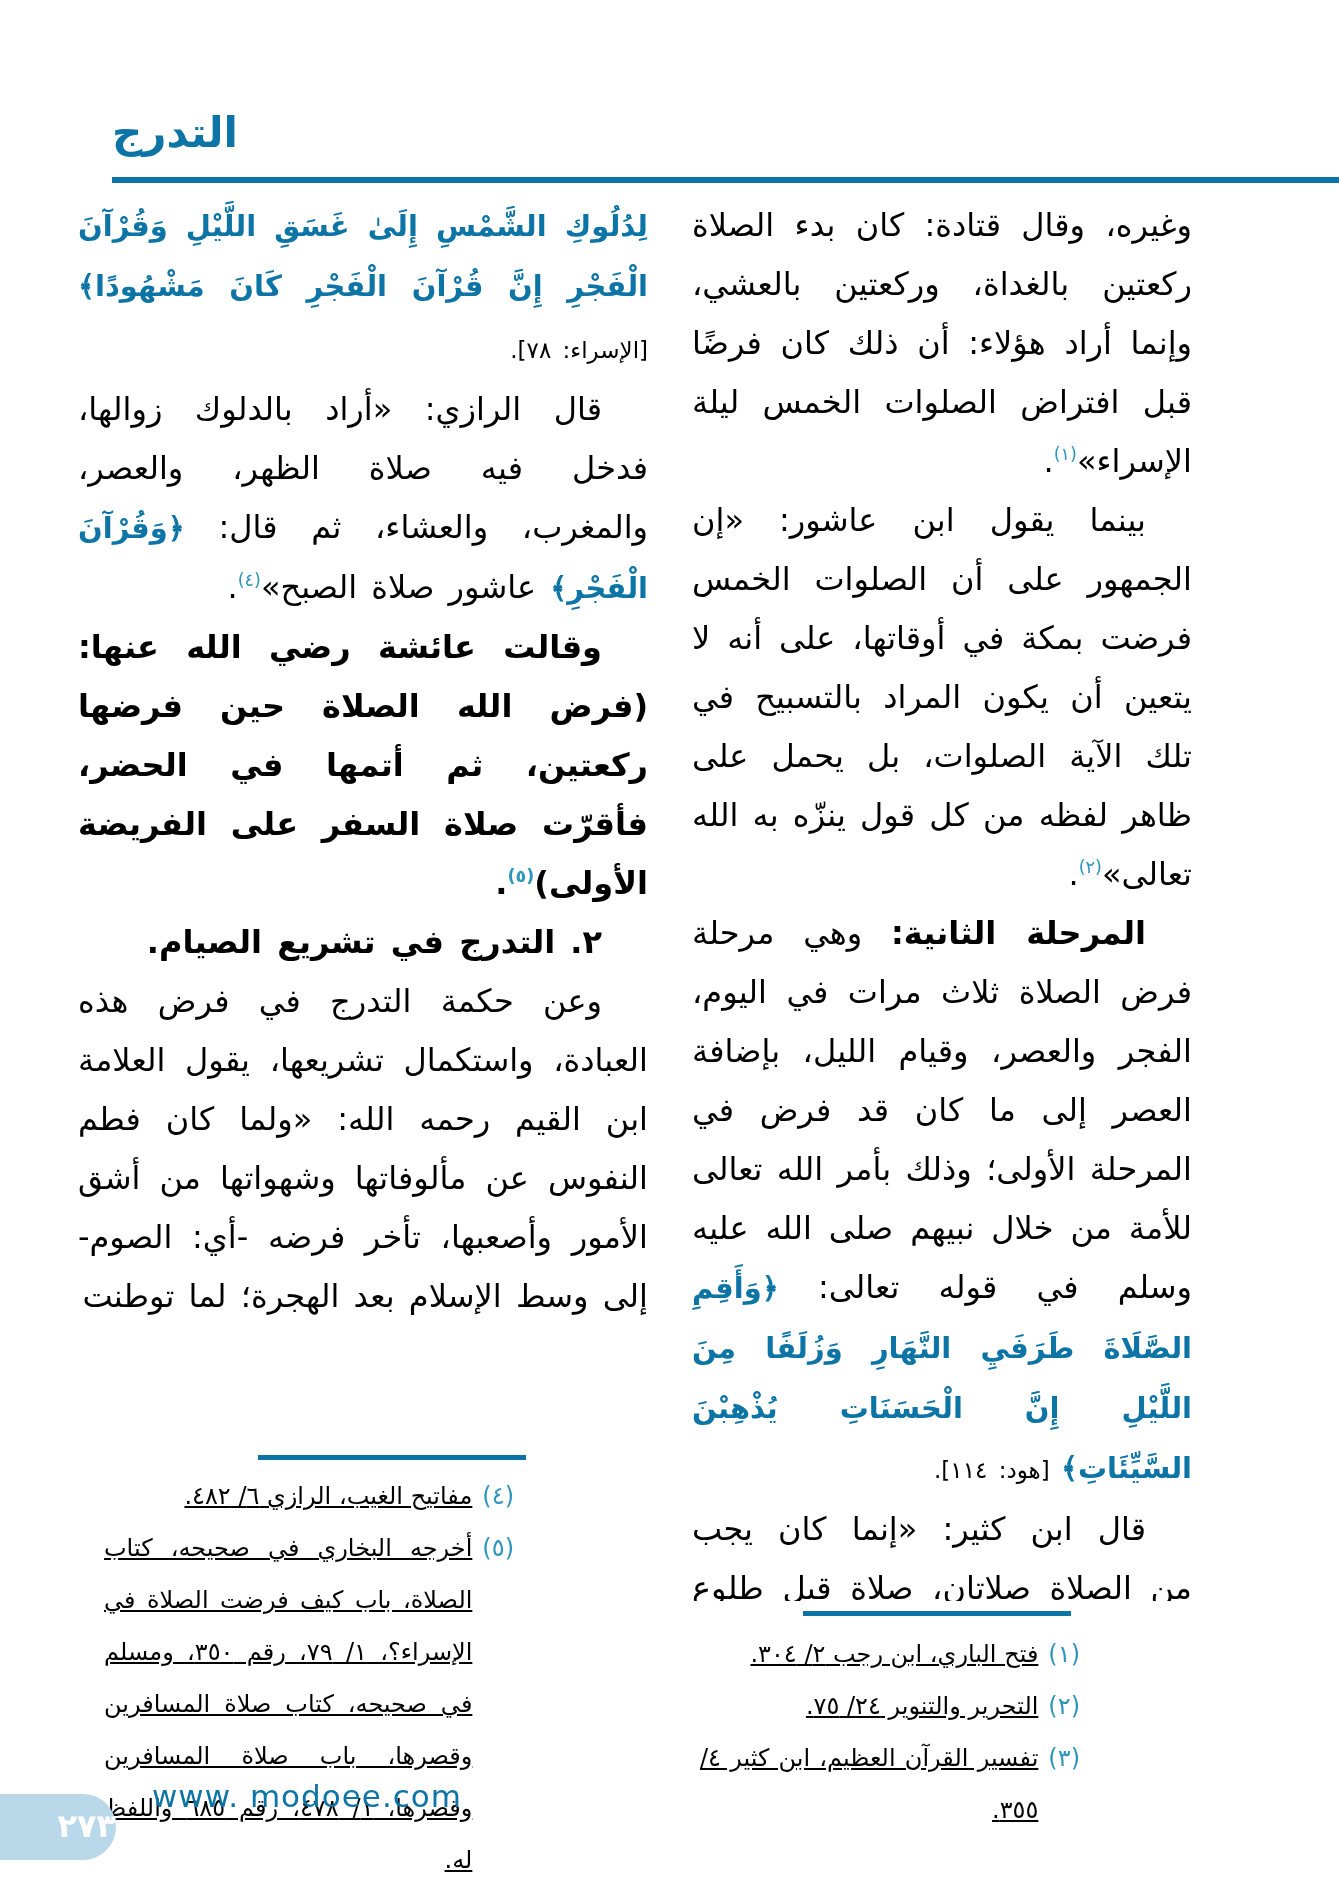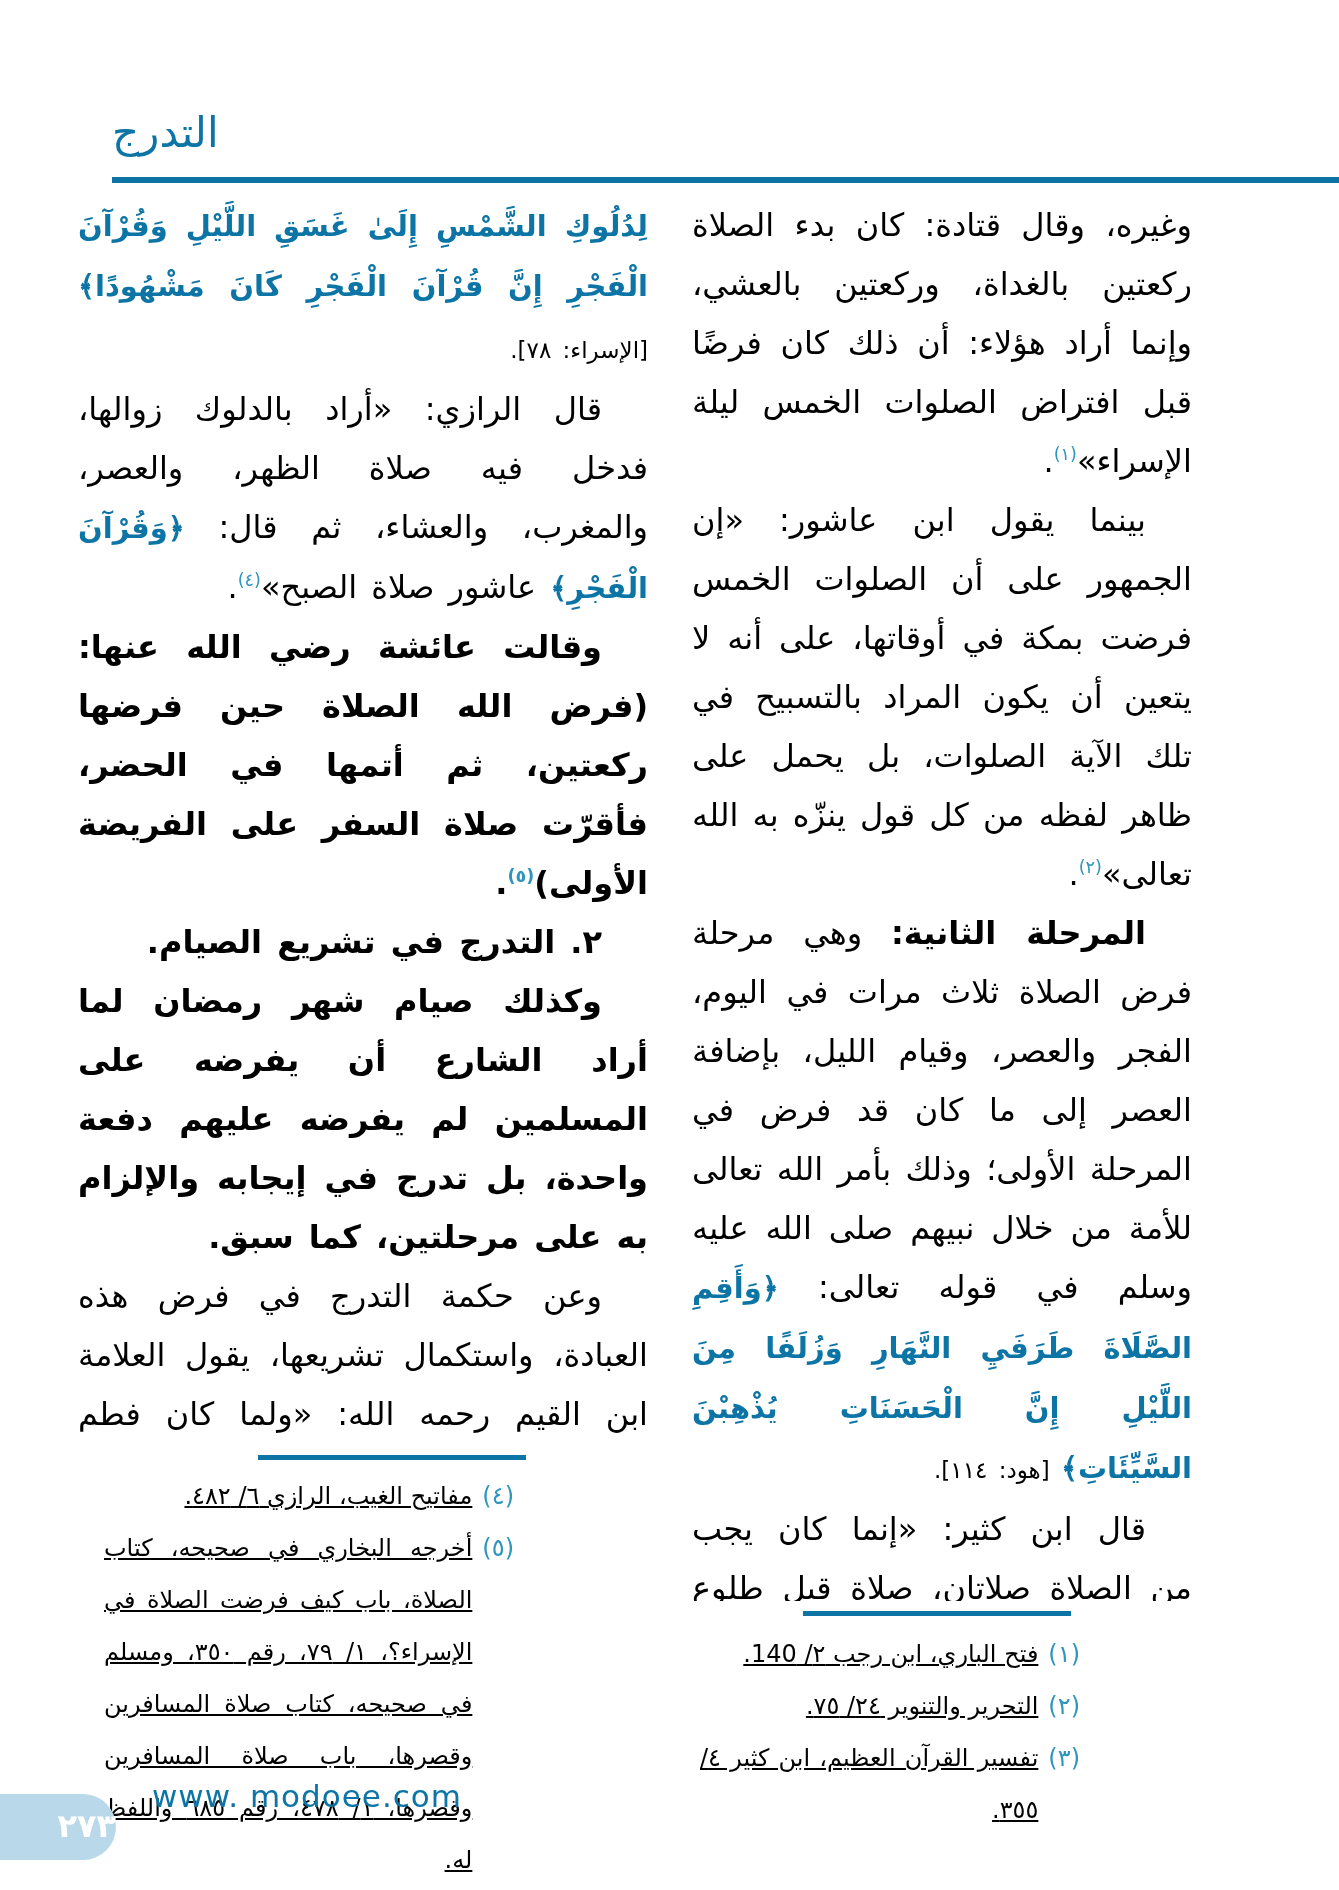--- a/index.html
+++ b/index.html
@@ -15,21 +15,21 @@
     overflow:hidden;
     direction:rtl;
     font-family:"DejaVu Sans", sans-serif;
     color:#000;
   }
   
   .book-title{
     position:absolute;
     left:112px;top:108px;
     font-size:42px;
-    font-weight:normal;
+    font-weight:bold;
     color:var(--accent);
     line-height:1.2;
   }
   .header-rule{
     position:absolute;
     left:112px;top:177px;
     width:1227px;height:6px;
     background:var(--accent);
   }
   
@@ -119,31 +119,30 @@
     <p><span class="lead">المرحلة الثانية:</span><span> وهي مرحلة فرض الصلاة ثلاث مرات في اليوم، الفجر والعصر، وقيام الليل، بإضافة العصر إلى ما كان قد فرض في المرحلة الأولى؛ وذلك بأمر الله تعالى للأمة من خلال نبيهم صلى الله عليه وسلم في قوله تعالى: </span><span class="quran">﴿وَأَقِمِ الصَّلَاةَ طَرَفَيِ النَّهَارِ وَزُلَفًا مِنَ اللَّيْلِ إِنَّ الْحَسَنَاتِ يُذْهِبْنَ السَّيِّئَاتِ﴾</span><span class="ayah-ref"> [هود: ١١٤].</span></p>
     <p><span>قال ابن كثير: «إنما كان يجب من الصلاة صلاتان، صلاة قبل طلوع الشمس، وصلاة قبل غروبها، وفي أثناء الليل قيام عليه وعلى الأمة»</span></p>
 
   </div>
 
   <div class="col lc">
     <p class="noindent"><span class="quran">لِدُلُوكِ الشَّمْسِ إِلَىٰ غَسَقِ اللَّيْلِ وَقُرْآنَ الْفَجْرِ إِنَّ قُرْآنَ الْفَجْرِ كَانَ مَشْهُودًا﴾</span><span class="ayah-ref"> [الإسراء: ٧٨].</span></p>
     <p><span>قال الرازي: «أراد بالدلوك زوالها، فدخل فيه صلاة الظهر، والعصر، والمغرب، والعشاء، ثم قال: </span><span class="quran">﴿وَقُرْآنَ الْفَجْرِ﴾</span><span> عاشور صلاة الصبح»</span><sup class="fnref">(٤)</sup><span>.</span></p>
     <p class="bold"><span>وقالت عائشة رضي الله عنها: (فرض الله الصلاة حين فرضها ركعتين، ثم أتمها في الحضر، فأقرّت صلاة السفر على الفريضة الأولى)</span><sup class="fnref">(٥)</sup><span>.</span></p>
     <p class="heading">٢. التدرج في تشريع الصيام.</p>
-    <p class="bold">وكذلك صيام شهر رمضان لما أراد الشارع أن يفرضه على المسلمين لم يفرضه عليهم دفعة واحدة، بل تدرج في إيجابه والإلزام به على مرحلتين، كما سبق.</p>
     <p>وعن حكمة التدرج في فرض هذه العبادة، واستكمال تشريعها، يقول العلامة ابن القيم رحمه الله: «ولما كان فطم النفوس عن مألوفاتها وشهواتها من أشق الأمور وأصعبها، تأخر فرضه -أي: الصوم- إلى وسط الإسلام بعد الهجرة؛ لما توطنت</p>
   </div>
 
   <div class="fn-sep lc-sep"></div>
   <div class="fn-sep rc-sep"></div>
 
   <div class="fn-block rc-fn">
     <div class="fn-item">
       <span class="fn-num">(١)</span>
-      <span class="fn-text">فتح الباري، ابن رجب ٢/ 140.</span>
+      <span class="fn-text">فتح الباري، ابن رجب ٢/ ٣٠٤.</span>
     </div>
     <div class="fn-item">
       <span class="fn-num">(٢)</span>
       <span class="fn-text">التحرير والتنوير ٢٤/ ٧٥.</span>
     </div>
     <div class="fn-item">
       <span class="fn-num">(٣)</span>
       <span class="fn-text">تفسير القرآن العظيم، ابن كثير ٤/ ٣٥٥.</span>
     </div>
   </div>

